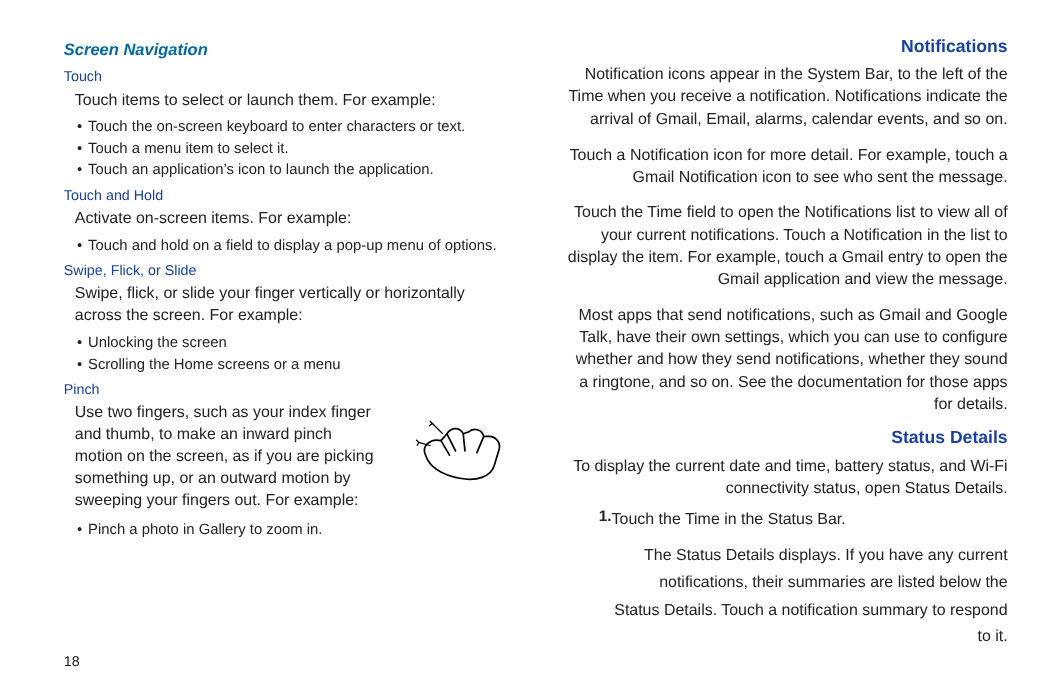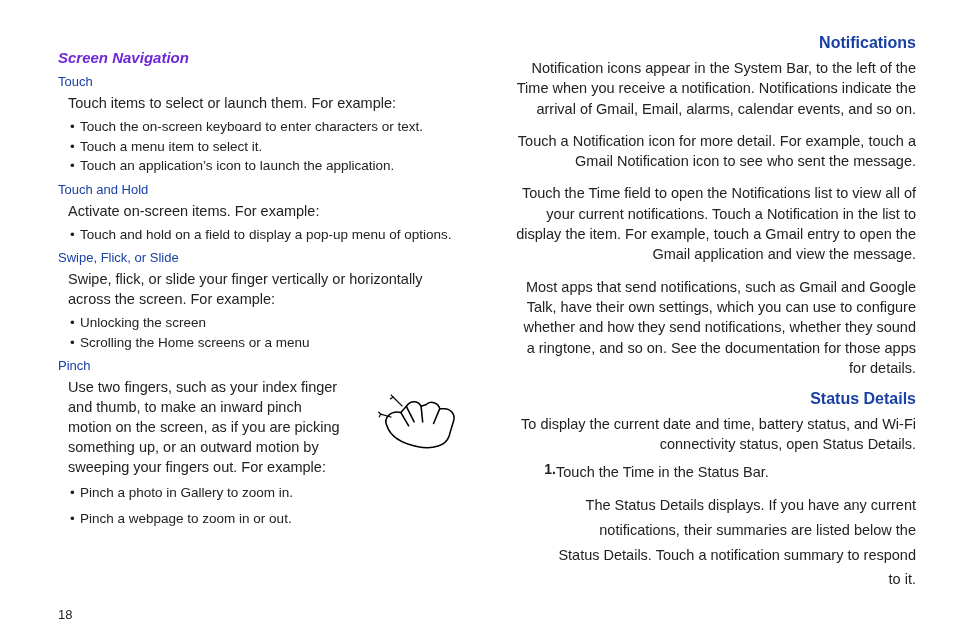--- a/index.html
+++ b/index.html
@@ -22,23 +22,23 @@
   .col {
     width: 420px;
     box-sizing: border-box;
   }
   .col.left { margin-right: 32px; }
   .col.right { margin-left: 6px; text-align: right; }
 
   .h-italic {
     font-style: italic;
     font-weight: bold;
-    color: #6d28d9;
+    color: #0369a1;
     font-size: 15px;
-    margin: 15px 0 8px 0;
+    margin: 3px 0 8px 0;
   }
   .h-sub {
     font-weight: normal;
     color: #1940a5;
     font-size: 13px;
     margin: 6px 0 4px 0;
     font-stretch: condensed;
   }
   .h-section {
     font-weight: bold;
@@ -119,21 +119,21 @@
   .numcont {
     margin-left: 50px;
     font-size: 14.5px;
     line-height: 1.7;
     font-stretch: semi-condensed;
   }
 
   .pagenum {
     position: absolute;
     left: 58px;
-    bottom: 14px;
+    bottom: 28px;
     font-size: 13px;
     color: #222;
   }
 </style>
 </head>
 <body>
 
 <div class="page">
 
   <div class="col left">
@@ -176,21 +176,20 @@
             <path d="M28 18 L40 30"></path>
             <path d="M25 15 L28 18 L24 21"></path>
             <path d="M12 40 L26 44"></path>
             <path d="M9 37 L12 40 L10 44"></path>
           </g>
         </svg>
       </div>
     </div>
     <ul class="bullets" style="margin-top:6px">
       <li style="margin-bottom:6px">Pinch a photo in Gallery to zoom in.</li>
-      <li>Pinch a webpage to zoom in or out.</li>
     </ul>
   </div>
 
   <div class="col right">
     <div class="h-section">Notifications</div>
     <div class="body-r">Notification icons appear in the System Bar, to the left of the Time when you receive a notification. Notifications indicate the arrival of Gmail, Email, alarms, calendar events, and so on.</div>
     <div class="body-r">Touch a Notification icon for more detail. For example, touch a Gmail Notification icon to see who sent the message.</div>
     <div class="body-r">Touch the Time field to open the Notifications list to view all of your current notifications. Touch a Notification in the list to display the item. For example, touch a Gmail entry to open the Gmail application and view the message.</div>
     <div class="body-r">Most apps that send notifications, such as Gmail and Google Talk, have their own settings, which you can use to configure whether and how they send notifications, whether they sound a ringtone, and so on. See the documentation for those apps for details.</div>
 

